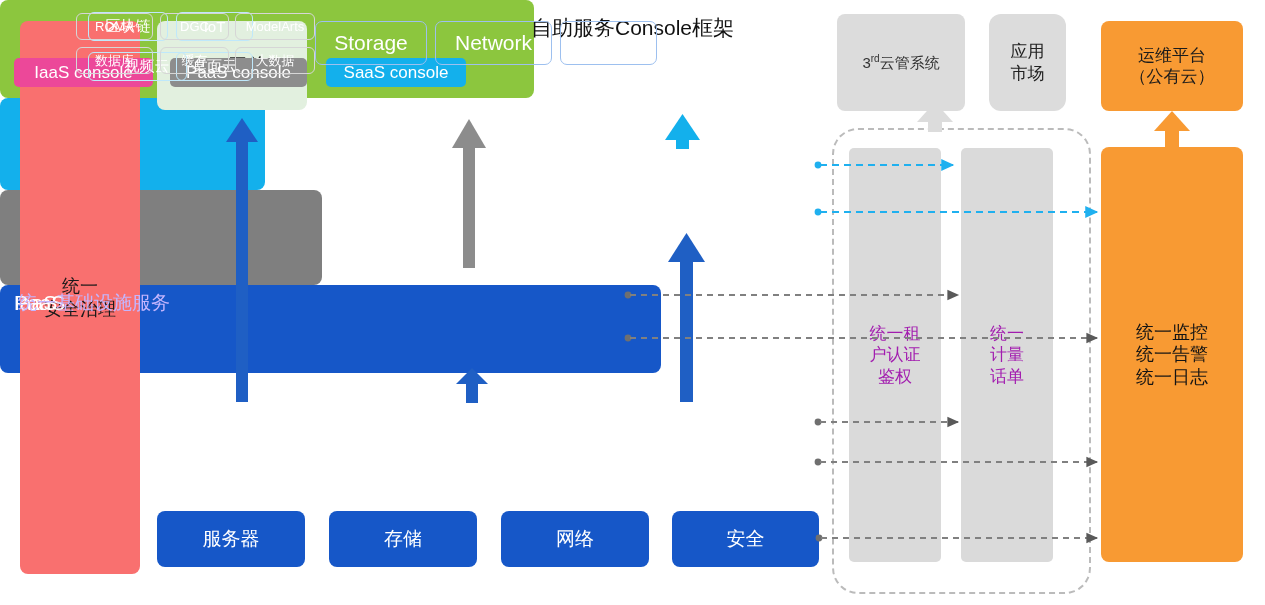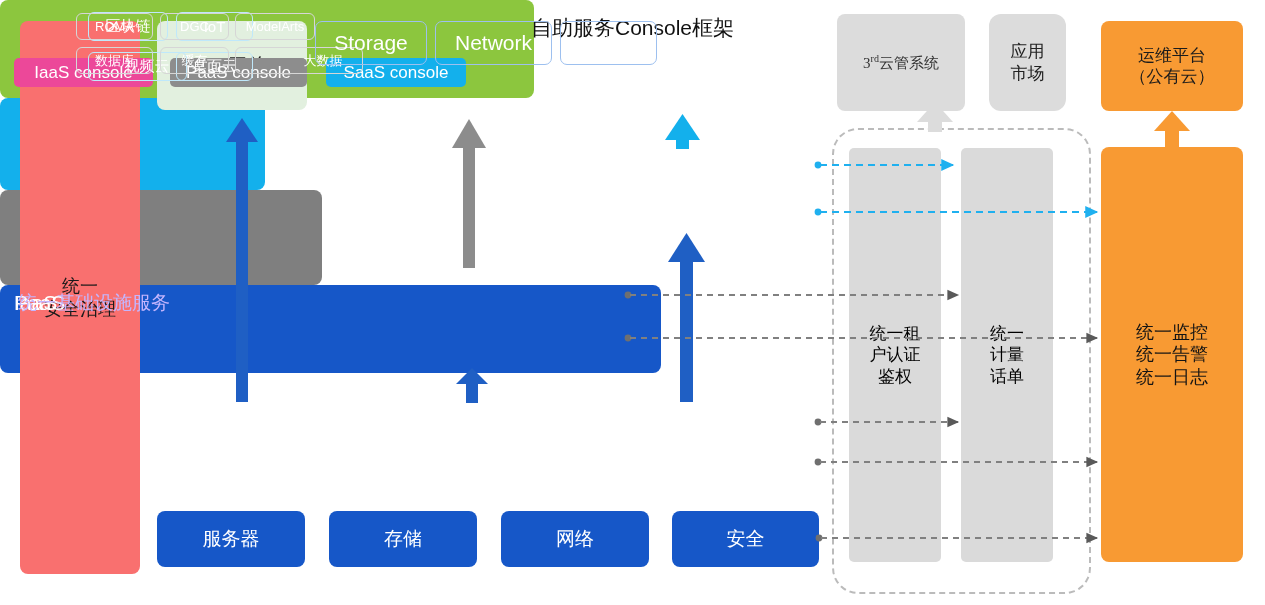--- a/index.html
+++ b/index.html
@@ -48,21 +48,21 @@
     display:flex;align-items:center;justify-content:center;
     color:#fff;font-size:17px;
   }
   #cbtn0{left:14px;width:139px;background:#ec4899;}
   #cbtn1{left:170px;width:137px;background:#8d8d8d;}
   #cbtn2{left:326px;width:140px;background:#13b0ec;}
 
   
   #third{
     left:837px;top:14px;width:128px;height:97px;
-    background:#dcdcdc;border-radius:8px;color:#333;font-size:15px;font-family:Liberation Serif, serif;
+    background:#dcdcdc;border-radius:8px;color:#333;font-size:15px;
   }
   #third sup{font-size:10px;vertical-align:super;}
   #appmkt{
     left:989px;top:14px;width:77px;height:97px;
     background:#dcdcdc;border-radius:12px;color:#222;font-size:17px;
   }
 
   
   #opstop{
     left:1101px;top:21px;width:142px;height:90px;
@@ -104,21 +104,21 @@
   }
   .pchip{
     position:absolute;height:25px;border:1.4px solid #d6d6d6;border-radius:6px;
     display:flex;align-items:center;justify-content:center;color:#fff;font-size:13px;
   }
   #pchip0{left:76px;top:13px;width:75px;}
   #pchip1{left:160px;top:13px;width:67px;}
   #pchip2{left:235px;top:13px;width:78px;}
   #pchip3{left:76px;top:47px;width:75px;}
   #pchip4{left:160px;top:47px;width:67px;}
-  #pchip5{left:235px;top:47px;width:78px;padding-left:48px;}
+  #pchip5{left:235px;top:47px;width:78px;}
 
   
   #iaas{
     left:157px;top:402px;width:661px;height:88px;
     background:#1459ce;background:#1657c8;border-radius:8px;display:block;
   }
   #iaas .iname{
     position:absolute;left:18px;top:50%;transform:translateY(-50%);
     color:#c4b5fd;font-size:19px;white-space:nowrap;
   }
@@ -143,21 +143,21 @@
   #bbox3{left:672px;width:147px;}
 
   
   #dashbox{
     position:absolute;left:832px;top:128px;width:255px;height:462px;
     border:2.2px dashed #bbbbbb;border-radius:26px;background:transparent;
   }
   .gcol{
     position:absolute;background:#dadada;border-radius:5px;
     display:flex;align-items:center;justify-content:center;
-    color:#000000;font-size:17px;text-align:center;line-height:1.25;
+    color:#a21caf;font-size:17px;text-align:center;line-height:1.25;
   }
   #gcol0{left:849px;top:148px;width:92px;height:414px;}
   #gcol1{left:961px;top:148px;width:92px;height:414px;}
 
   
   #arrows{position:absolute;left:0;top:0;width:1265px;height:605px;pointer-events:none;}
 </style>
 </head>
 <body>
 

